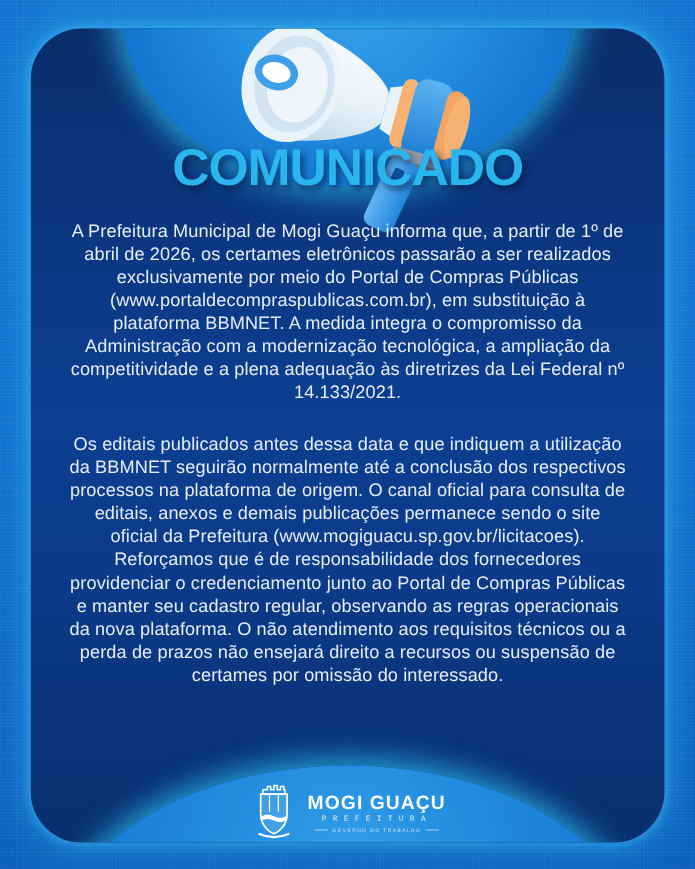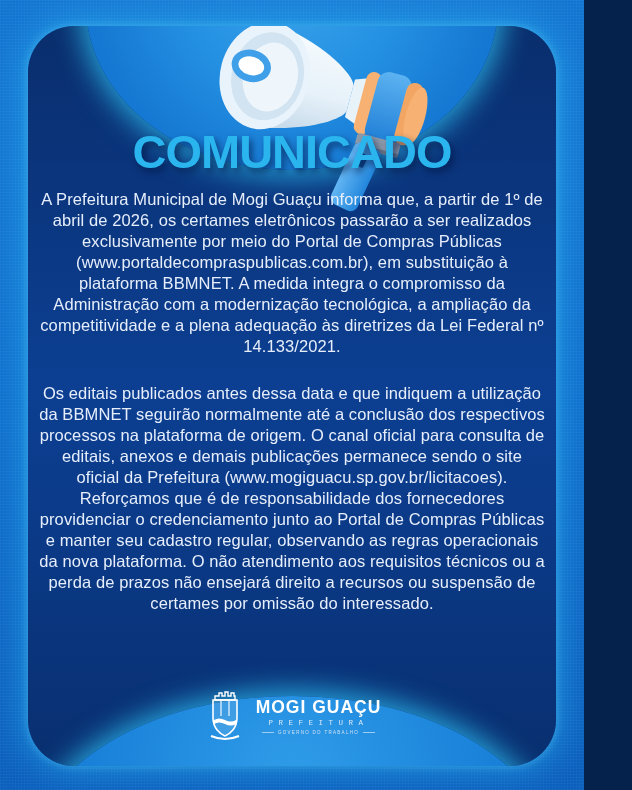--- a/index.html
+++ b/index.html
@@ -10,21 +10,21 @@
     --panel-navy-bottom:#092f6f;
     --glow-cyan:#35c3f2;
     --title-cyan:#2ab5ee;
     --body-text:#e6eefb;
     --megaphone-orange:#f5a966;
     --megaphone-blue:#2f96e8;
   }
   html,body{margin:0;padding:0;background:#05224d;}
   .canvas{
     position:relative;
-    width:584px;height:790px;
+    width:632px;height:790px;
     overflow:hidden;
     font-family:"Liberation Sans", sans-serif;
     background:
       repeating-linear-gradient(0deg, rgba(255,255,255,0.035) 0 1px, rgba(0,0,0,0) 1px 3px),
       repeating-linear-gradient(90deg, rgba(255,255,255,0.03) 0 1px, rgba(0,0,0,0) 1px 3px),
       radial-gradient(circle at 50% 12%, var(--frame-blue-light) 0%, var(--frame-blue) 55%, #0b5fbd 100%);
   }
   .panel{
     position:absolute;
     left:28px;right:28px;top:26px;bottom:24px;
@@ -83,26 +83,26 @@
   }
   .body-text{
     width:506px;
     margin:0 auto;
     color:var(--body-text);
     font-size:16.5px;
     line-height:21px;
     letter-spacing:0.1px;
     text-align:center;
   }
-  .para1{margin-top:17px;}
+  .para1{margin-top:28px;}
   .para2{margin-top:26px;}
   .footer-logo{
     position:absolute;
     z-index:4;
-    left:0;right:0;bottom:24px;
+    left:0;right:0;bottom:2px;
     display:flex;
     align-items:center;
     justify-content:center;
     gap:9px;
   }
   .crest{width:44px;height:52px;}
   .logo-text{display:flex;flex-direction:column;align-items:center;}
   .logo-city{
     color:#ffffff;font-weight:bold;
     font-size:17.5px;letter-spacing:1px;line-height:18px;

